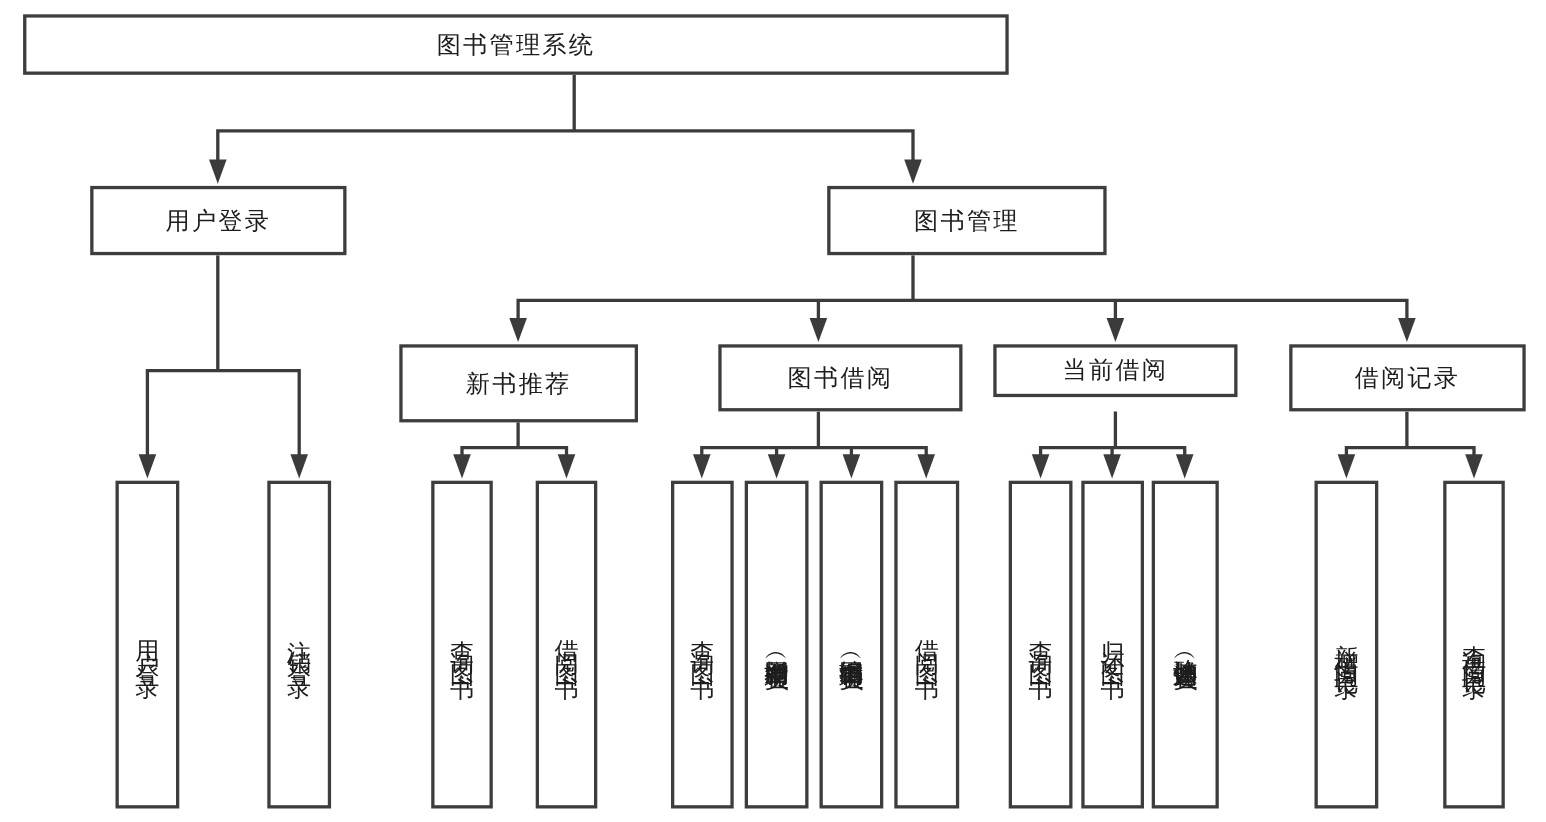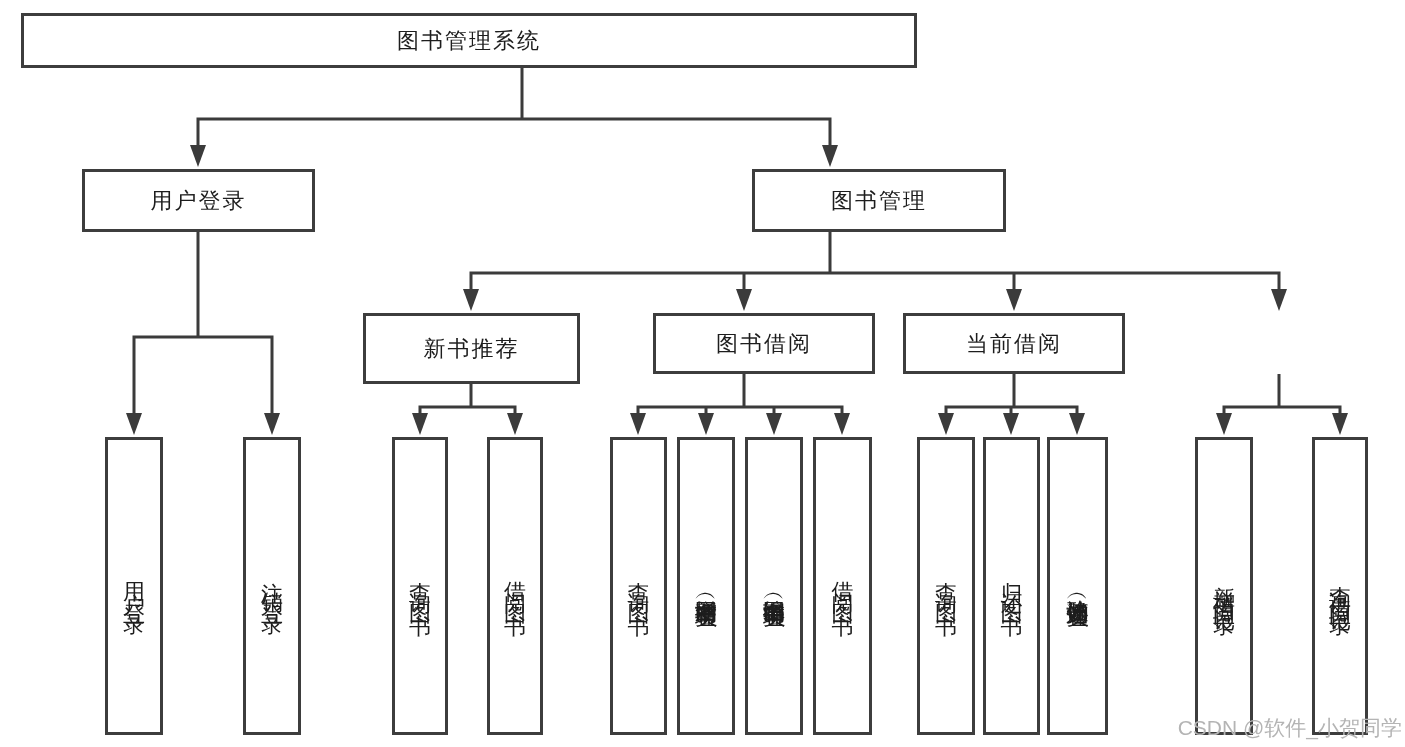--- a/index.html
+++ b/index.html
@@ -97,22 +97,25 @@
   <div class="node" style="left:752px; top:169px; width:254px; height:63px;">
     <span class="hlabel">图书管理</span>
   </div>
 
   <div class="node" style="left:363px; top:313px; width:217px; height:71px;">
     <span class="hlabel">新书推荐</span>
   </div>
   <div class="node" style="left:633px; top:313px; width:222px; height:61px;margin-left:20px;">
     <span class="hlabel">图书借阅</span>
   </div>
-  <div class="node" style="left:903px; top:313px; width:222px; height:61px;">
+  <div class="node" style="left:903px; top:313px; width:222px; height:48px;">
     <span class="hlabel">当前借阅</span>
+  </div>
+  <div class="node" style="left:1172px; top:313px; width:215px; height:61px;">
+    <span class="hlabel">借阅记录</span>
   </div>
 
   <div class="node leaf" style="left:105px;">
     <span class="vlabel s4">用户登录</span>
   </div>
   <div class="node leaf" style="left:243px;">
     <span class="vlabel s4">注销登录</span>
   </div>
 
   <div class="node leaf" style="left:392px; width:56px;">
@@ -145,15 +148,14 @@
     <span class="vlabel s10">确认归还（管理员）</span>
   </div>
 
   <div class="node leaf" style="left:1195px;">
     <span class="vlabel s6">新增借阅记录</span>
   </div>
   <div class="node leaf" style="left:1312px; width:56px;">
     <span class="vlabel s6">查询借阅记录</span>
   </div>
 
-  <div class="watermark">CSDN @软件_小贺同学</div>
 
 </div>
 
 </body></html>

